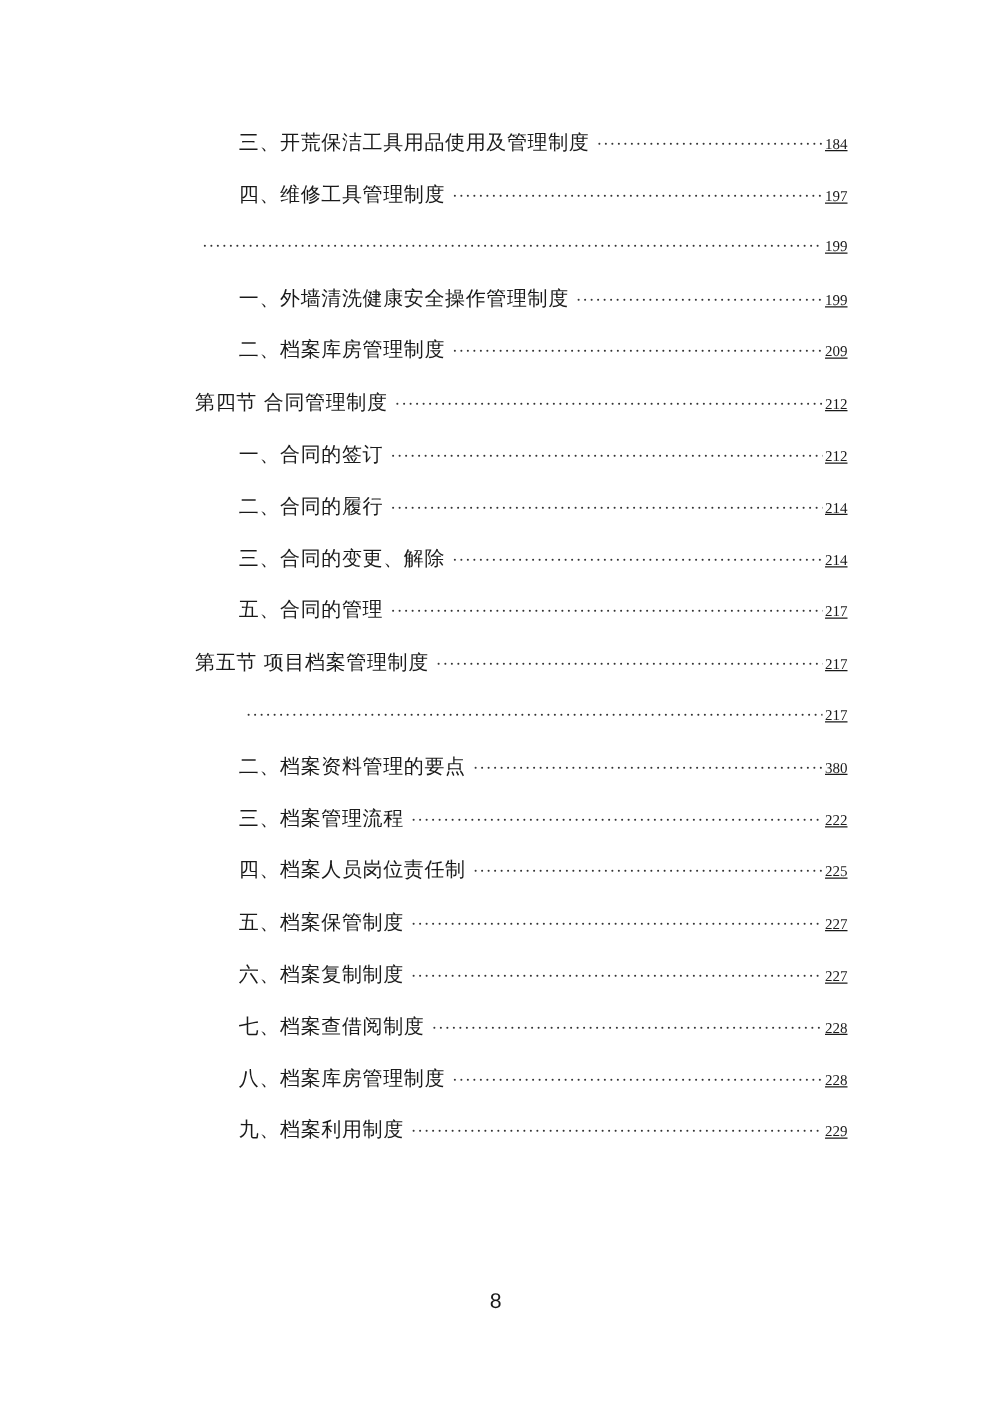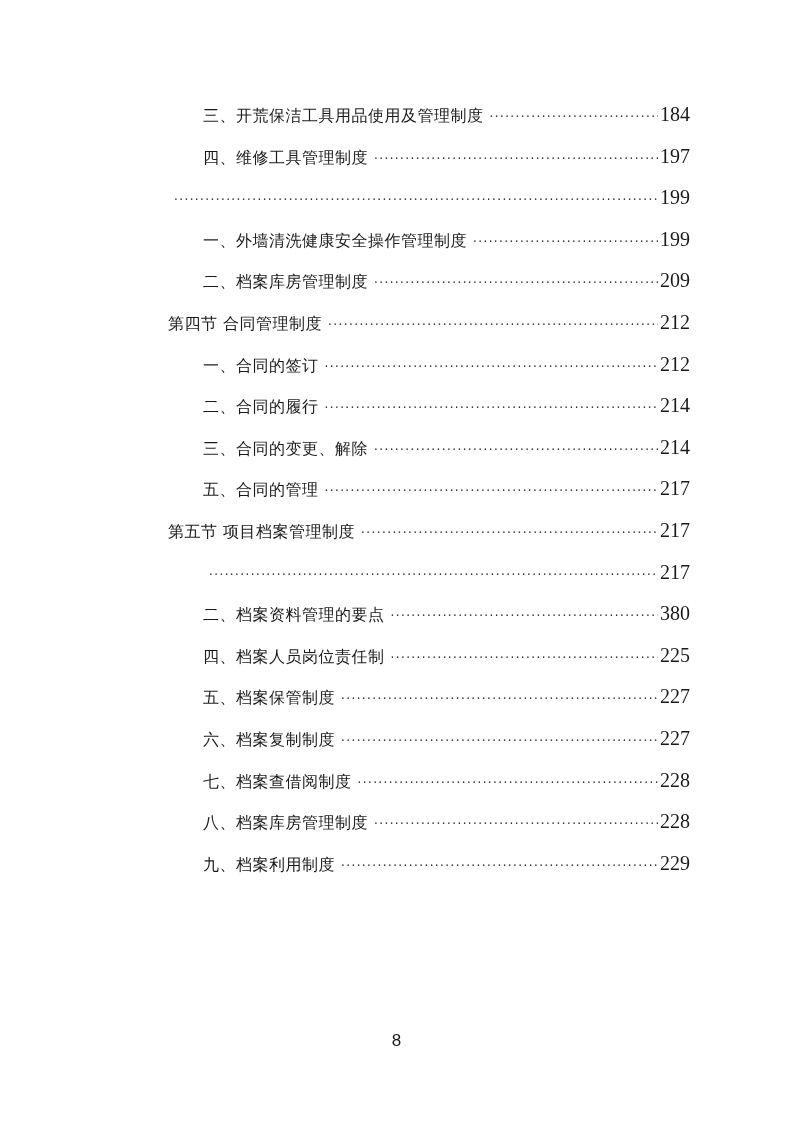--- a/index.html
+++ b/index.html
@@ -10,21 +10,21 @@
     body {
       width: 793px;
       height: 1122px;
       position: relative;
       overflow: hidden;
       font-family: "DejaVu Serif", "Liberation Serif", serif;
       color: #1a1a1a;
     }
     .toc {
       position: absolute;
-      left: 168px;
+      left: 156px;
       top: 104px;
       width: 522px;
     }
     .toc-row {
       display: flex;
       align-items: baseline;
       height: 41.6px;
       font-size: 16px;
       line-height: 20px;
       white-space: nowrap;
@@ -43,21 +43,22 @@
       color: #333;
       font-size: 12px;
       letter-spacing: 1.4px;
     }
     .toc-leader::before {
       content: "··························································································································································";
     }
     .toc-page {
       flex: 0 0 auto;
       font-family: "Liberation Serif", "DejaVu Serif", serif;
-      font-size: 20px;
+      font-size: 12px;
+      text-decoration: underline;
     }
     .page-number {
       position: absolute;
       left: 0;
       width: 793px;
       top: 1031px;
       text-align: center;
       font-family: "Liberation Sans", "DejaVu Sans", sans-serif;
       font-size: 17px;
       color: #1a1a1a;
@@ -124,20 +125,25 @@
   <div class="toc-row level-2">
     <span class="toc-leader"></span>
     <span class="toc-page">217</span>
   </div>
   <div class="toc-row level-2">
     <span class="toc-title">二、档案资料管理的要点</span>
     <span class="toc-leader"></span>
     <span class="toc-page">380</span>
   </div>
   <div class="toc-row level-2">
+    <span class="toc-title">三、档案管理流程</span>
+    <span class="toc-leader"></span>
+    <span class="toc-page">222</span>
+  </div>
+  <div class="toc-row level-2">
     <span class="toc-title">四、档案人员岗位责任制</span>
     <span class="toc-leader"></span>
     <span class="toc-page">225</span>
   </div>
   <div class="toc-row level-2">
     <span class="toc-title">五、档案保管制度</span>
     <span class="toc-leader"></span>
     <span class="toc-page">227</span>
   </div>
   <div class="toc-row level-2">

